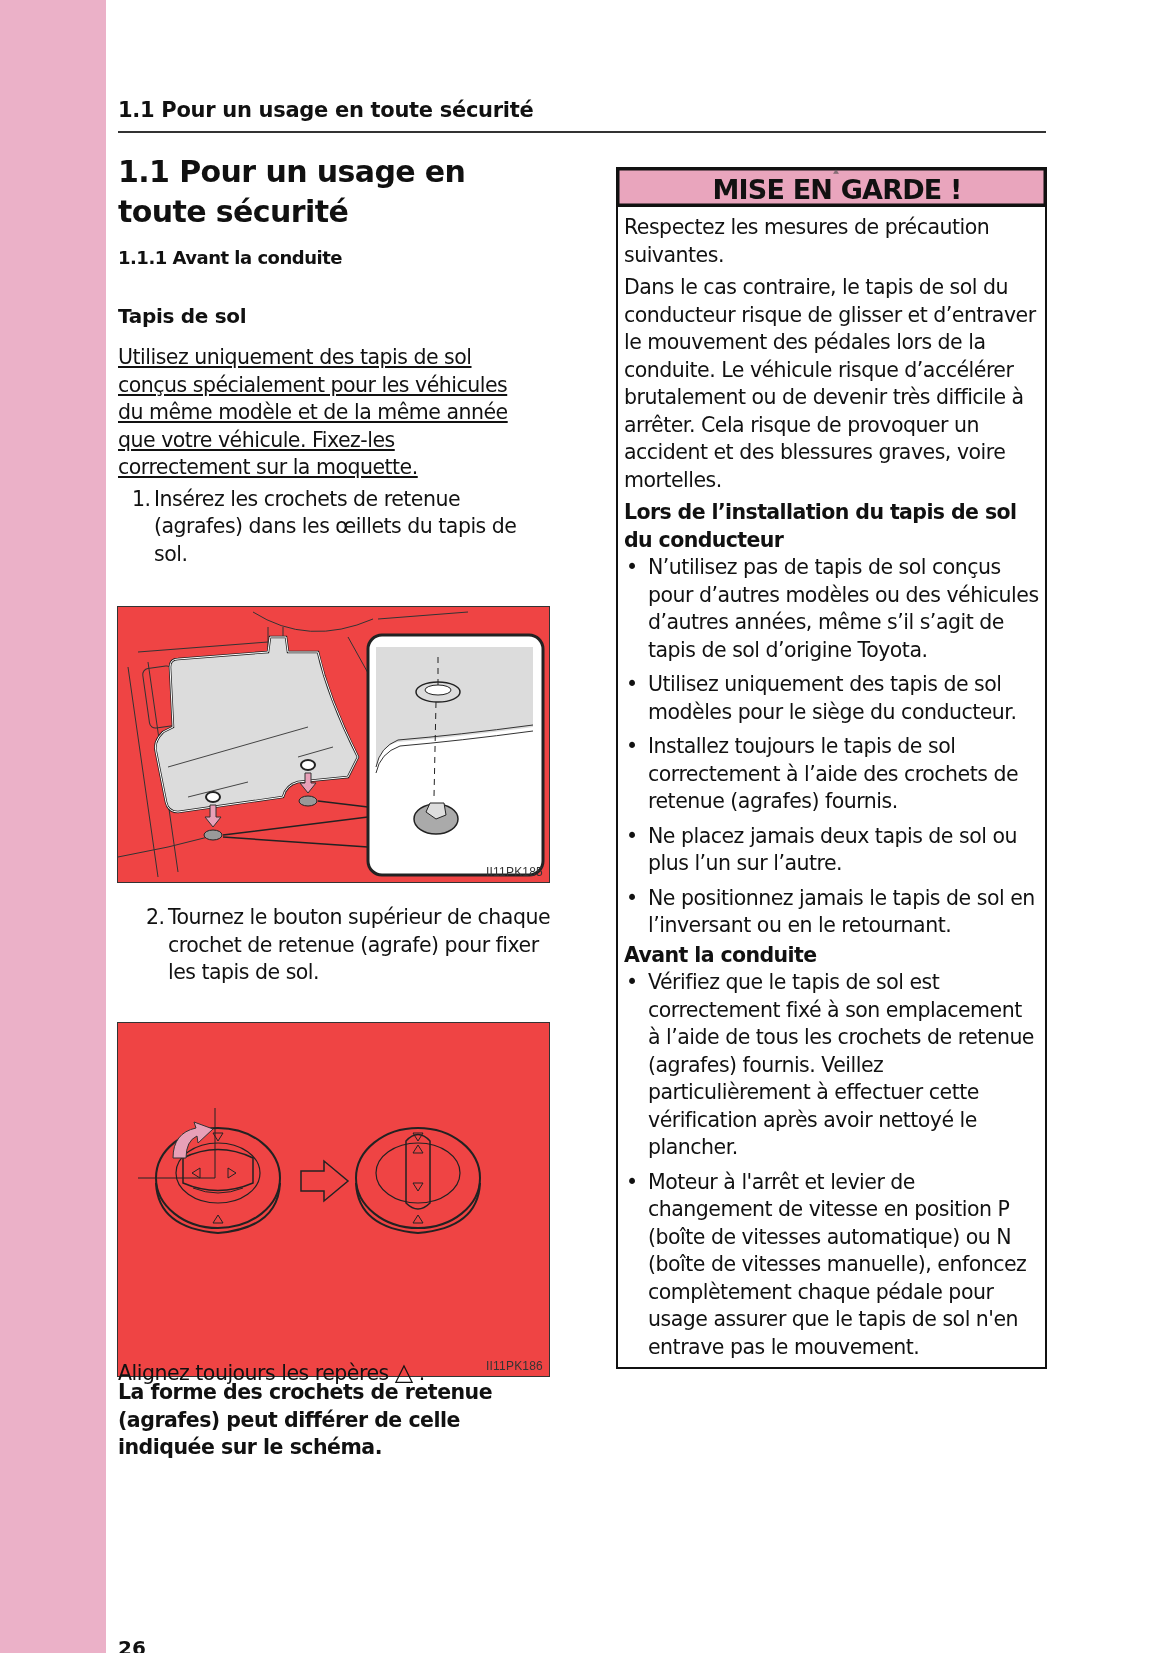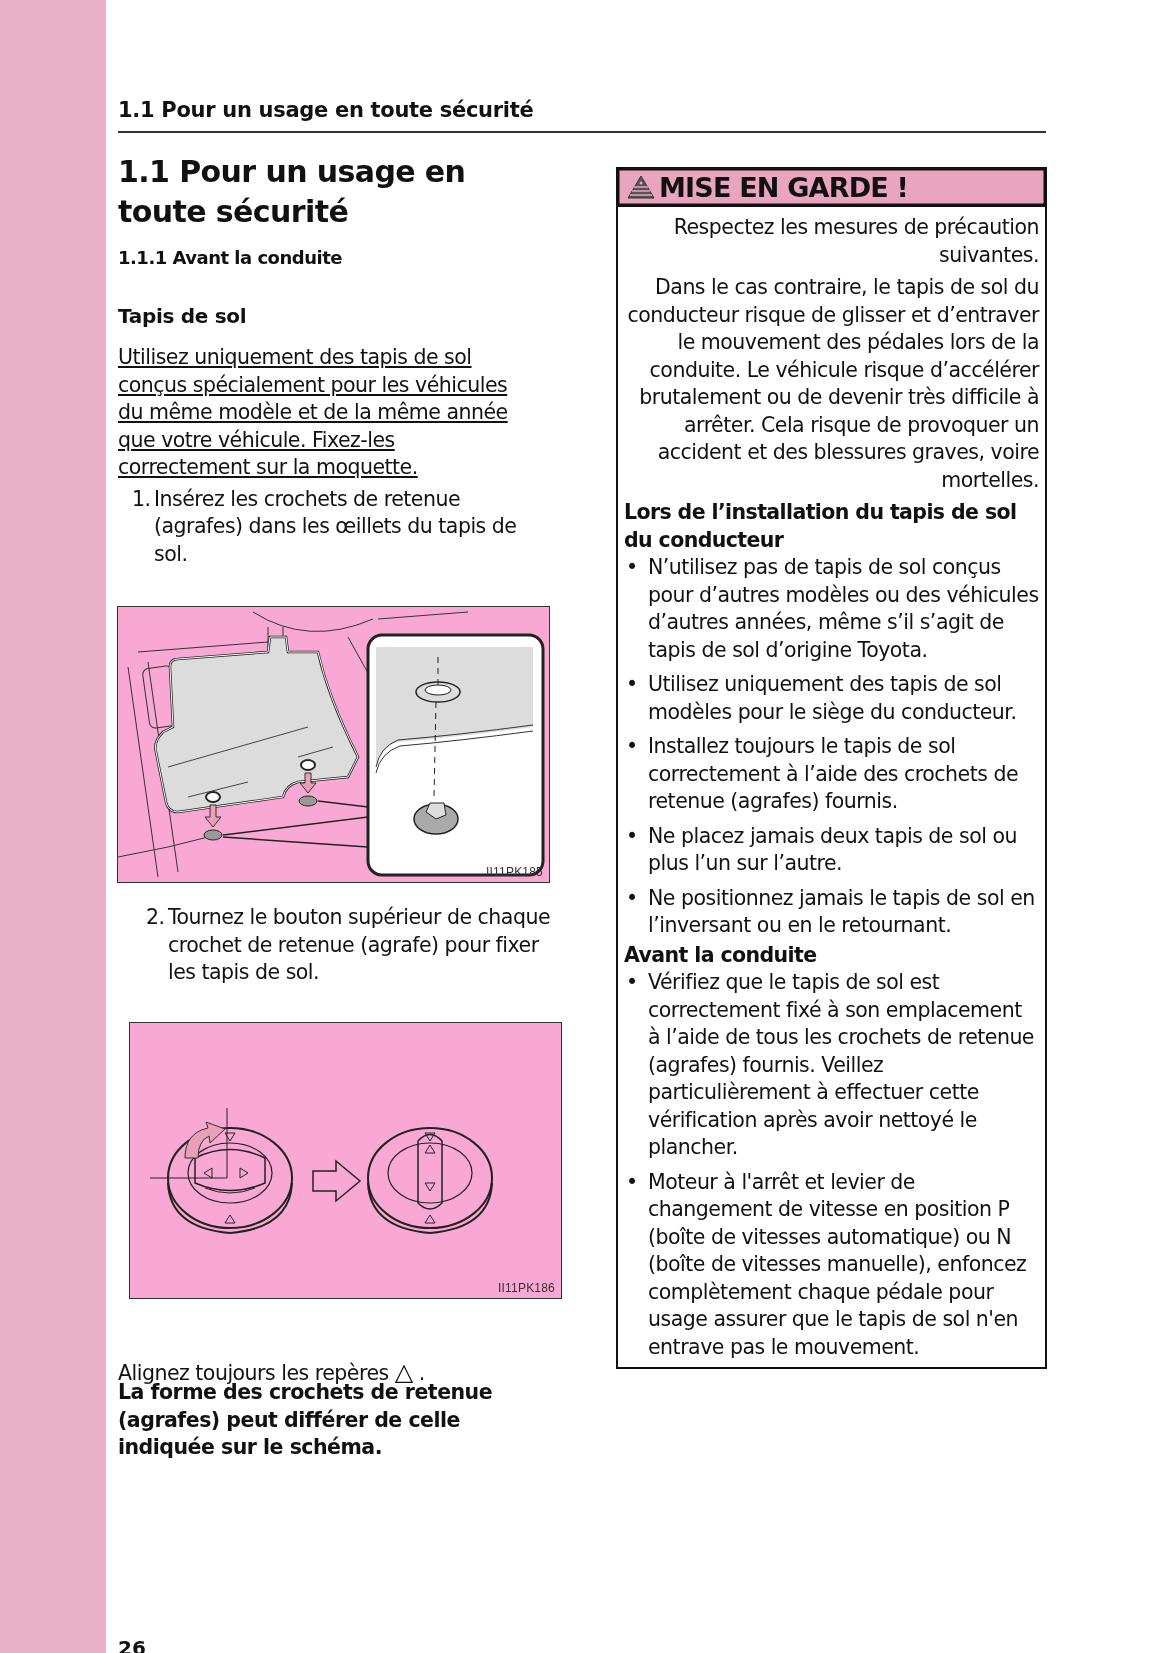--- a/index.html
+++ b/index.html
@@ -10,28 +10,28 @@
   .running-rule { position: absolute; left: 118px; top: 131px; width: 928px; height: 2px; background: #333; }
 
   .col-left { position: absolute; left: 118px; top: 152px; width: 435px; }
   .h1 { font-size: 30px; font-weight: bold; line-height: 40px; letter-spacing: -0.6px; }
   .h2 { font-size: 18px; font-weight: bold; margin-top: 15px; letter-spacing: -0.5px; }
   .h3 { font-size: 20px; font-weight: bold; margin-top: 36px; letter-spacing: -0.3px; }
   .para { font-size: 20.5px; line-height: 27.5px; letter-spacing: -0.5px; }
   .p-intro { margin-top: 16px; text-decoration: underline; }
   .step { display: flex; font-size: 20.5px; line-height: 27.5px; letter-spacing: -0.5px; margin-left: 14px; }
   .step .num { width: 22px; flex: none; }
-  .fig { position: absolute; border: 1.5px solid #333; background: #f9a8d4; }
+  .fig { position: absolute; border: 1.5px solid #333; background: #ef4444; }
   .fig-code { position: absolute; right: 6px; bottom: 3px; font-family: "Liberation Sans", sans-serif; font-size: 12px; color: #333; letter-spacing: 0.2px; }
 
   .warn { position: absolute; left: 616px; top: 167px; width: 431px; border: 2px solid #111; }
-  .warn-head { height: 38px; background: #e9a5bd; border-bottom: 2px solid #111; display: flex; align-items: center; padding-left: 8px; box-shadow: inset 0 0 0 1.5px #111; }
+  .warn-head { height: 38px; background: #e9a5bd; border-bottom: 2px solid #111; display: flex; align-items: center; padding-left: 8px; box-shadow: inset 0 0 0 1.5px #111; flex-direction: column; }
   .warn-title { font-size: 27px; font-weight: bold; letter-spacing: -0.8px; margin-left: 3px; }
   .warn-body { padding: 7px 6px 6px 6px; }
-  .w-para { font-size: 20.5px; line-height: 27.5px; letter-spacing: -0.5px; margin-bottom: 5px; text-align: right; }
+  .w-para { font-size: 20.5px; line-height: 27.5px; letter-spacing: -0.5px; margin-bottom: 5px; }
   .w-sub { font-size: 20.5px; font-weight: bold; line-height: 27.5px; letter-spacing: -0.6px; }
   .bul { display: flex; font-size: 20.5px; line-height: 27.5px; letter-spacing: -0.5px; margin-bottom: 7px; }
   .bul .dot { width: 24px; flex: none; text-align: left; padding-left: 2px; }
   .page-num { position: absolute; left: 118px; top: 1636px; font-size: 20px; font-weight: bold; }
 </style>
 </head>
 <body>
 
 <div class="side-band"></div>
 
@@ -80,21 +80,21 @@
     <path d="M308 205 L312 196 L326 196 L328 208 L318 212 Z" fill="#ddd" stroke="#222"></path>
   </svg>
   <span class="fig-code">II11PK185</span>
 </div>
 
 <div class="step" style="position:absolute; left:132px; top:904px; width:415px;">
   <span class="num">2.</span>
   <span>Tournez le bouton supérieur de chaque crochet de retenue (agrafe) pour fixer les tapis de sol.</span>
 </div>
 
-<div class="fig" style="left:117px; top:1022px; width:433px; height:277px;margin-left:12px;">
+<div class="fig" style="left:117px; top:1022px; width:433px; height:355px;">
   <svg width="430" height="274" viewBox="0 0 430 274">
     <g fill="none" stroke="#222" stroke-width="2">
       <ellipse cx="100" cy="155" rx="62" ry="50"></ellipse>
       <path d="M38 160 Q40 205 100 210 Q160 205 162 160"></path>
       <ellipse cx="100" cy="150" rx="42" ry="30" stroke-width="1.2"></ellipse>
       <path d="M65 135 Q100 118 135 135 L135 160 Q100 175 65 160 Z" stroke-width="1.5"></path>
       <path d="M75 165 Q100 175 125 165" stroke-width="1"></path>
       <path d="M300 155 m-62 0 a62 50 0 1 0 124 0 a62 50 0 1 0 -124 0"></path>
       <path d="M238 160 Q240 205 300 210 Q360 205 362 160"></path>
       <ellipse cx="300" cy="150" rx="42" ry="30" stroke-width="1.2"></ellipse>

